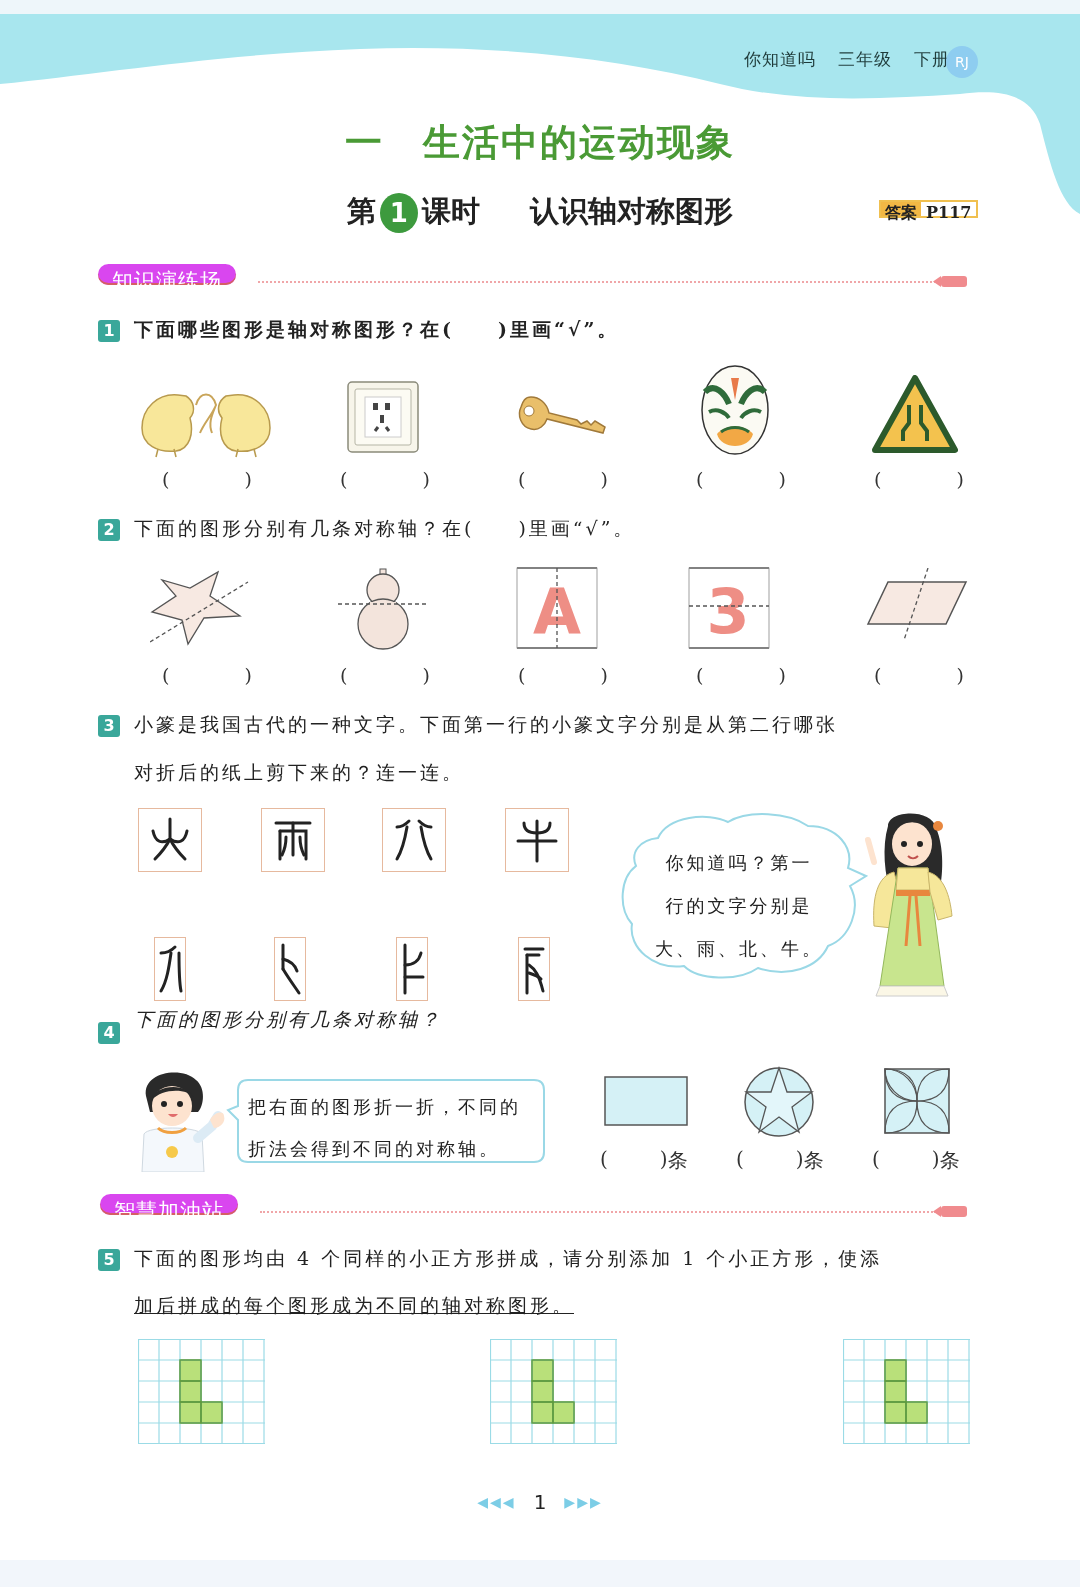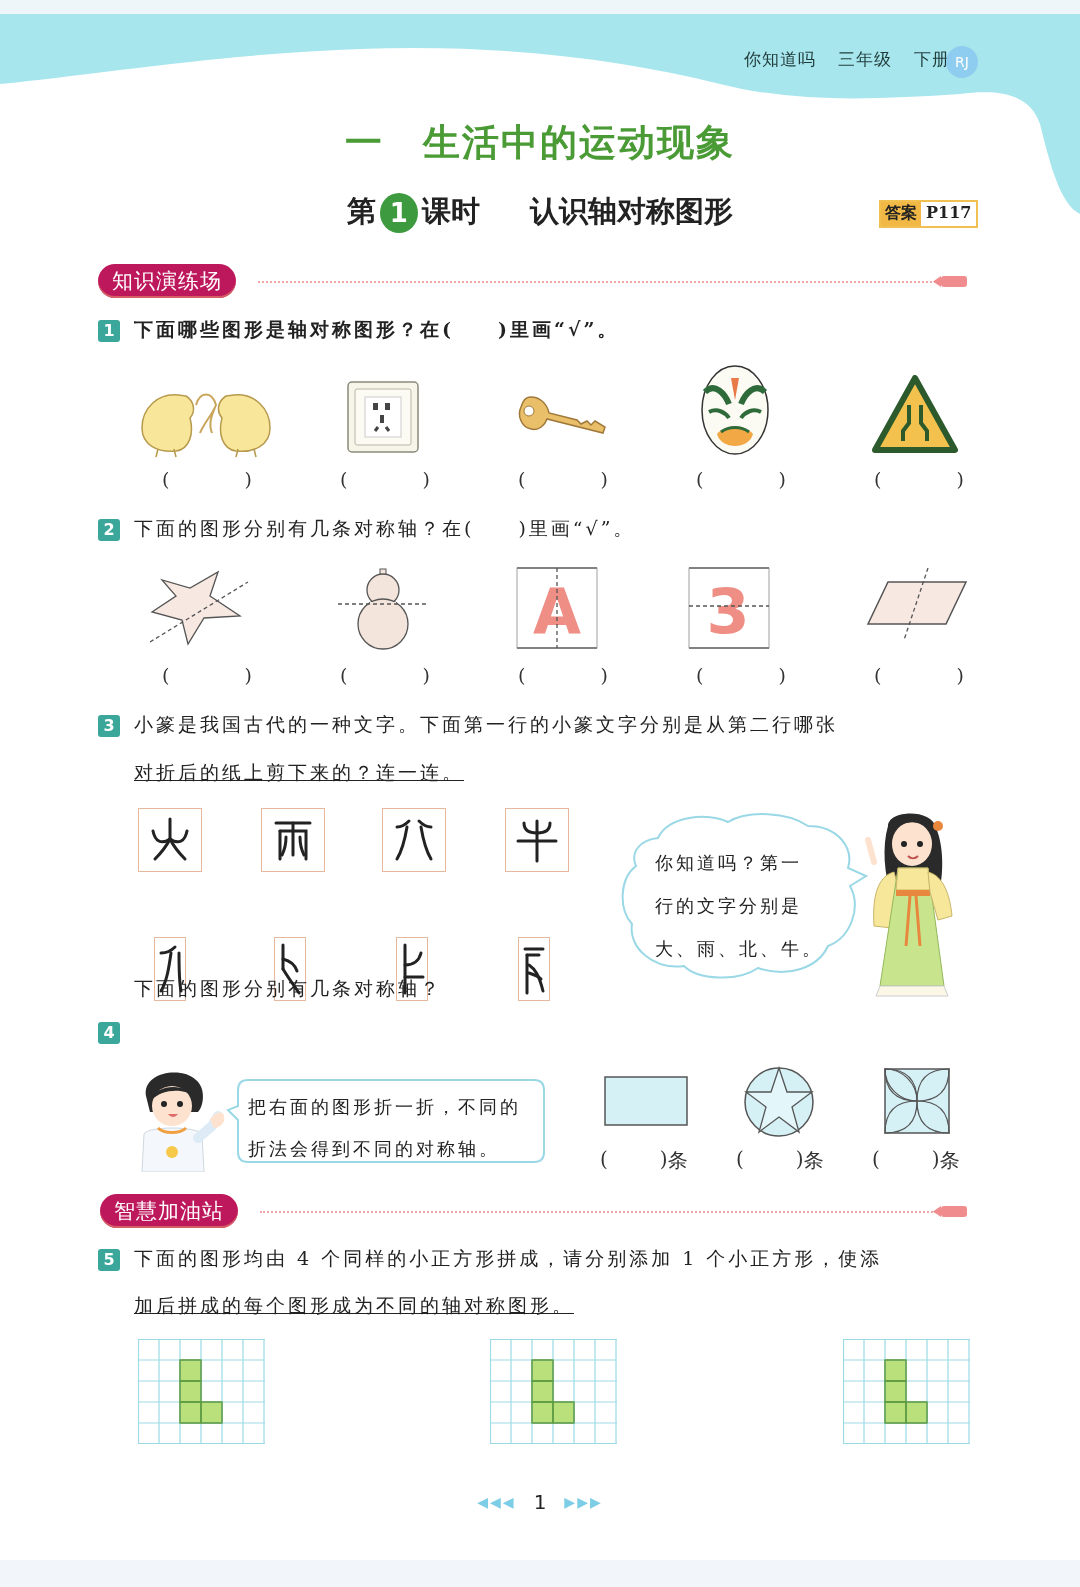--- a/index.html
+++ b/index.html
@@ -10,25 +10,25 @@
 
   
   #topstrip { left: 0; top: 0; width: 1080px; height: 16px; background: #eef6fa; }
   #wave { left: 0; top: 14px; width: 1080px; height: 200px; }
   #hdr-text { right: 130px; top: 48px; font-size: 17px; color: #1f3b3a; letter-spacing: 1px; display: flex; gap: 22px; }
   #rj { left: 946px; top: 46px; width: 32px; height: 32px; border-radius: 50%; background: #8ecdf0; color: #fff; font-size: 14px; text-align: center; line-height: 32px; }
 
   #unit-title { left: 0; width: 1080px; top: 118px; text-align: center; font-size: 37px; font-weight: bold; color: #4a9a35; letter-spacing: 2px; }
   #lesson { left: 0; width: 1080px; top: 192px; text-align: center; font-size: 29px; font-weight: bold; color: #222; }
   #lesson .num { display: inline-block; width: 38px; height: 40px; border-radius: 50%; background: #3d9a3e; color: #fff; text-align: center; line-height: 40px; font-size: 26px; vertical-align: middle; margin: 0 4px; }
-  #answer { left: 879px; top: 200px; height: 28px; border: 2px solid #f0c050; display: flex; font-size: 16px; }
+  #answer { left: 879px; top: 200px; height: 18px; border: 2px solid #f0c050; display: flex; font-size: 16px; }
   #answer .lbl { background: #f2b845; color: #222; padding: 0 4px; line-height: 22px; font-weight: bold; }
   #answer .pg { background: #fff; padding: 0 5px; line-height: 22px; font-family: "DejaVu Serif", serif; font-weight: bold; }
 
-  .sec-pill { height: 34px; border-radius: 17px; background: #be185d; color: #fff; font-size: 21px; line-height: 34px; padding: 0 14px; letter-spacing: 1px; box-shadow: inset 0 -2px 0 #d55f64; }
+  .sec-pill { height: 21px; border-radius: 17px; background: #d946ef; color: #fff; font-size: 21px; line-height: 34px; padding: 0 14px; letter-spacing: 1px; box-shadow: inset 0 -2px 0 #d55f64; }
   .sec-line { height: 0; border-top: 2px dotted #f0a6a8; }
   .pencil { width: 36px; height: 11px; }
 
   .qnum { width: 22px; height: 22px; background: #3aa79a; color: #fff; font-size: 16px; font-weight: bold; text-align: center; line-height: 22px; border-radius: 3px; }
   .qtext { font-size: 19px; letter-spacing: 3px; color: #222; }
   .paren { font-size: 19px; color: #333; width: 90px; display: flex; justify-content: space-between; }
   .paren-tiao { font-size: 20px; color: #333; display: flex; gap: 0; }
 
   .seal-box { border: 1.5px solid #e6b99e; background: #fff; display:flex; align-items:center; justify-content:center; }
   #footer-strip { left:0; top:1560px; width:1080px; height:27px; background:#f2f6fb; }
@@ -183,21 +183,21 @@
     <span>(</span>
     <span>)</span>
   </div>
 <div class="abs paren" style="left:874px;top:664px;">
     <span>(</span>
     <span>)</span>
   </div>
 
 <div class="abs qnum sans" style="left:98px;top:715px;">3</div>
 <div class="abs qtext" style="left:134px;top:712px;">小篆是我国古代的一种文字。下面第一行的小篆文字分别是从第二行哪张</div>
-<div class="abs qtext" style="left:134px;top:760px;text-decoration:underline;">对折后的纸上剪下来的？连一连。</div>
+<div class="abs qtext" style="left:134px;top:760px;">对折后的纸上剪下来的？连一连。</div>
 
 <div class="abs seal-box" style="left:138px;top:808px;width:64px;height:64px;">
   <svg width="50" height="50" viewBox="0 0 50 50">
       <g stroke="#222" stroke-width="3" fill="none" stroke-linecap="round">
         <line x1="25" y1="4" x2="25" y2="24"></line>
         <path d="M8 16 C10 26 16 30 25 24 C34 30 40 26 42 16"></path>
         <path d="M25 24 C20 34 14 40 10 44"></path>
         <path d="M25 24 C30 34 36 40 40 44"></path>
       </g>
     </svg>
@@ -269,21 +269,21 @@
         <path d="M6 14 L18 14"></path>
         <path d="M8 24 C14 28 18 34 22 50"></path>
         <path d="M8 32 C14 34 18 36 20 38"></path>
       </g>
     </svg>
 </div>
 
 <svg class="abs" style="left:618px;top:808px;" width="250" height="175" viewBox="0 0 250 175">
   <path d="M40 30 C50 8 90 4 110 14 C130 2 170 4 190 18 C220 18 236 40 230 60 L248 68 L232 78 C244 100 232 130 210 138 C200 160 170 170 140 160 C120 174 80 172 66 158 C36 162 10 140 14 116 C0 100 2 70 18 58 C12 44 22 32 40 30 Z" fill="#fff" stroke="#9ad8e6" stroke-width="2"></path>
 </svg>
-<div class="abs" style="left:655px;top:841px;font-size:18px;letter-spacing:3px;line-height:43px;">
+<div class="abs" style="left:655px;top:841px;font-size:18px;letter-spacing:3px;line-height:43px;text-align:center;">
   <div>你知道吗？第一</div>
   <div>行的文字分别是</div>
   <div>大、雨、北、牛。</div>
 </div>
 
 <svg class="abs" style="left:858px;top:806px;" width="108" height="196" viewBox="0 0 108 196">
   <path d="M30 20 C30 4 74 2 78 22 C86 40 86 70 80 90 L34 90 C26 70 24 40 30 20 Z" fill="#2a2a2a"></path>
   <ellipse cx="54" cy="38" rx="20" ry="22" fill="#fde3cf"></ellipse>
   <path d="M34 26 C40 14 66 12 74 26 L74 20 C66 6 40 6 34 20 Z" fill="#2a2a2a"></path>
   <circle cx="80" cy="20" r="5" fill="#e8873e"></circle>
@@ -294,21 +294,21 @@
   <path d="M40 62 L70 62 L86 180 L22 180 Z" fill="#c8e58e" stroke="#94b85c"></path>
   <path d="M40 62 L70 62 L72 84 L38 84 Z" fill="#f6e79a" stroke="#c9b56a"></path>
   <rect x="38" y="84" width="34" height="6" fill="#e8873e"></rect>
   <path d="M52 90 L48 140 M58 90 L62 140" stroke="#e8873e" stroke-width="3"></path>
   <path d="M70 66 C86 70 92 90 94 110 L80 114 L72 86 Z" fill="#f6e79a" stroke="#c9b56a"></path>
   <path d="M16 56 L10 34" stroke="#fde3cf" stroke-width="6" stroke-linecap="round"></path>
   <path d="M22 180 L86 180 L90 190 L18 190 Z" fill="#fbf7e6" stroke="#ccc"></path>
 </svg>
 
 <div class="abs qnum sans" style="left:98px;top:1022px;">4</div>
-<div class="abs qtext" style="left:134px;top:976px;">下面的图形分别有几条对称轴？</div>
+<div class="abs qtext" style="left:134px;top:1007px;font-style:italic;">下面的图形分别有几条对称轴？</div>
 
 <svg class="abs" style="left:132px;top:1066px;" width="95" height="106" viewBox="0 0 95 106">
   <path d="M14 30 C10 6 50 0 64 14 C74 22 72 40 66 46 L18 46 Z" fill="#2a2a2a"></path>
   <ellipse cx="40" cy="40" rx="20" ry="20" fill="#fde3cf"></ellipse>
   <path d="M20 34 C22 18 56 16 62 32 C56 22 30 22 20 34 Z" fill="#2a2a2a"></path>
   <circle cx="32" cy="38" r="3" fill="#222"></circle>
     <circle cx="48" cy="38" r="3" fill="#222"></circle>
   <path d="M36 48 C39 52 43 52 46 48" fill="#e06b6b"></path>
   <path d="M10 106 L12 68 C16 60 64 60 70 68 L72 106 Z" fill="#f4f8fc" stroke="#cfd8e0"></path>
   <path d="M26 62 C32 68 48 68 54 62" stroke="#f0a040" stroke-width="3" fill="none"></path>

